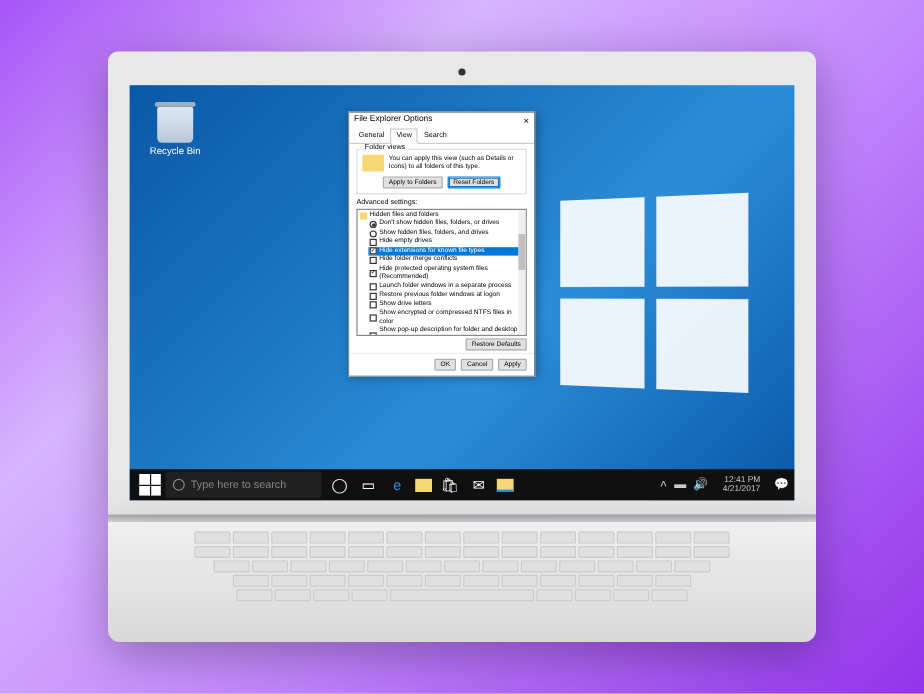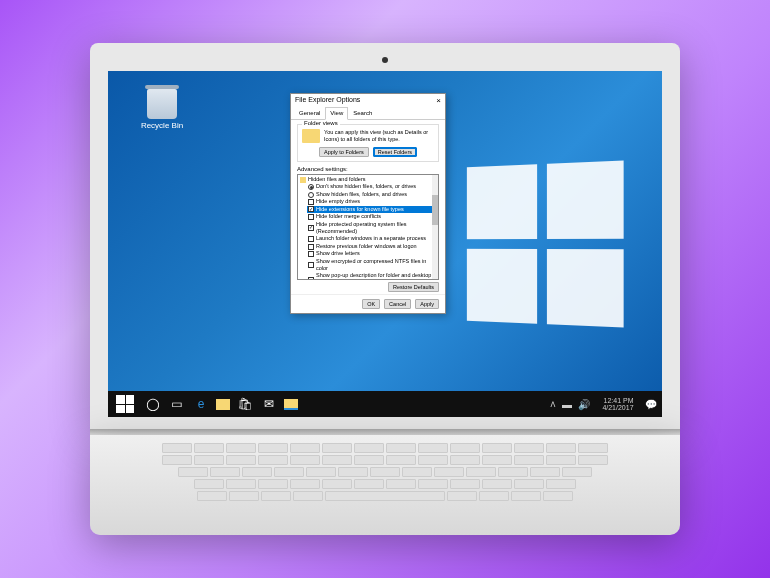--- a/index.html
+++ b/index.html
@@ -37,21 +37,21 @@
   display: grid;
   grid-template-columns: 1fr 1fr;
   grid-template-rows: 1fr 1fr;
   gap: 10px;
   transform: translateY(-50%) perspective(400px) rotateY(-12deg);
 }
 .win-logo div { background: rgba(255,255,255,0.9); }
 .desktop-icon {
   position: absolute; left: 16px; top: 18px;
   width: 44px; text-align: center;
-  color: white; font-size: 8px; margin-left: 16px;
+  color: white; font-size: 8px;
 }
 .desktop-icon .bin {
   width: 30px; height: 30px; margin: 0 auto 2px;
   background: linear-gradient(#e0e8f0, #b8c8d8);
   border-radius: 2px 2px 4px 4px;
   position: relative;
 }
 .desktop-icon .bin::before {
   content: ''; position: absolute; top: -4px; left: -2px; right: -2px; height: 4px;
   background: #a0b0c0; border-radius: 2px;
@@ -246,20 +246,24 @@
         </div>
       </div>
 
       <div class="taskbar">
         <div class="tb-start">
           <div></div>
             <div></div>
             <div></div>
             <div></div>
         </div>
+        <div class="tb-search">
+          <div class="circ"></div>
+          <span>Type here to search</span>
+        </div>
         <div class="tb-icons">
           <div class="tb-icon" style="color:#fff">◯</div>
           <div class="tb-icon" style="color:#fff">▭</div>
           <div class="tb-icon" style="color:#2b8dd9">e</div>
           <div class="tb-icon" style="background:#f7d774;width:14px;height:11px"></div>
           <div class="tb-icon" style="color:#fff">🛍</div>
           <div class="tb-icon" style="color:#fff">✉</div>
           <div class="tb-icon" style="background:#f7d774;width:14px;height:11px;border-bottom:2px solid #2b8dd9"></div>
         </div>
         <div class="tb-spacer"></div>

